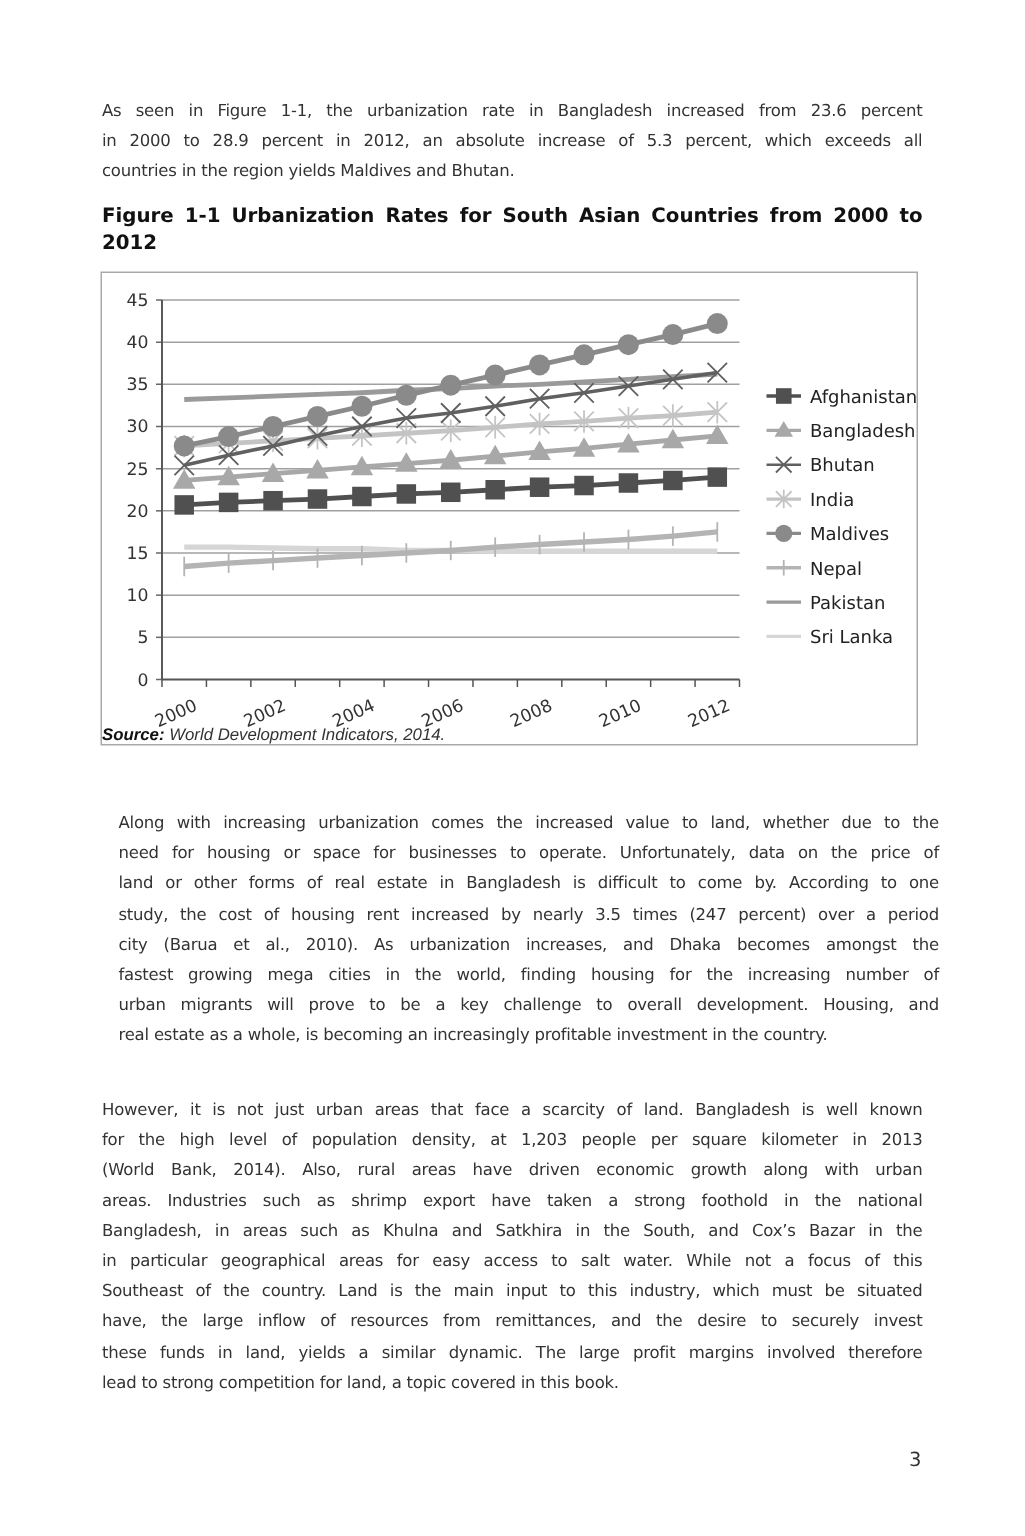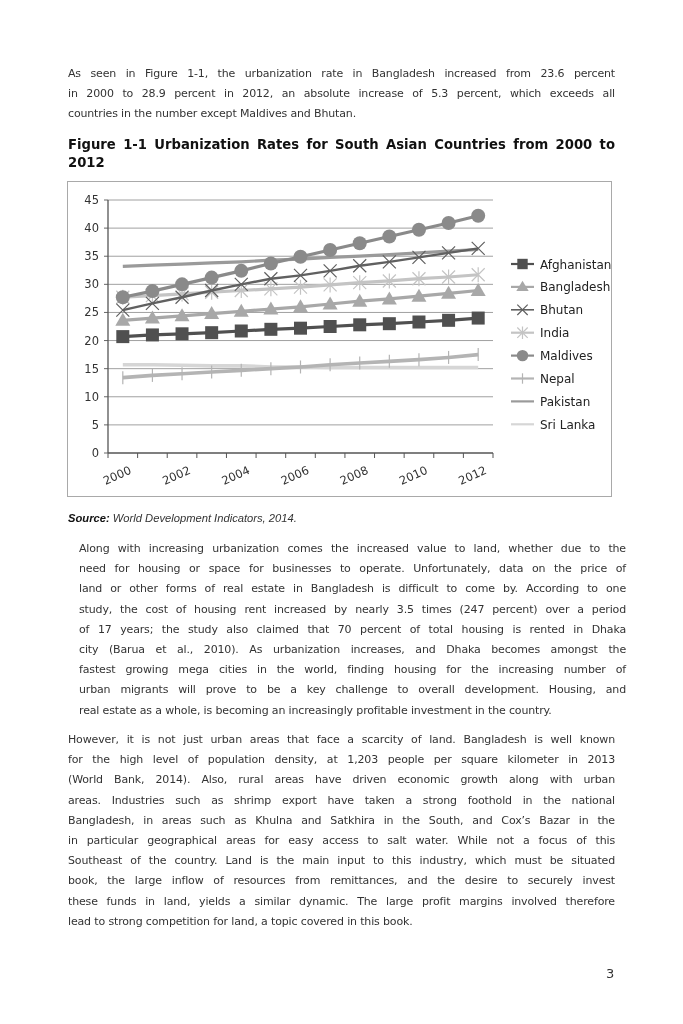--- a/index.html
+++ b/index.html
@@ -9,32 +9,32 @@
           text-align: justify; color: #333; letter-spacing: -0.15px; }
   .para .ln { display: block; text-align: justify; text-align-last: justify; white-space: nowrap; height: 20.2px; }
   .para .ln.last { text-align-last: left; }
   .fig-title { position: absolute; left: 68px; top: 136px; width: 547px; font-family: "DejaVu Sans", sans-serif;
                font-weight: bold; font-size: 13.2px; line-height: 18px; color: #111; }
   .fig-title .ln { display: block; white-space: nowrap; text-align-last: justify; }
   .fig-title .ln.last { text-align-last: left; }
   .chart-box { position: absolute; left: 67px; top: 181px; width: 545px; height: 316px;
                border: 1.3px solid #a9a9a9; box-sizing: border-box; }
   #chart-svg { position: absolute; left: 0; top: 0; }
-  .source { position: absolute; left: 68px; top: 512px; font-family: "Liberation Sans", sans-serif;
+  .source { position: absolute; left: 68px; top: 484px; font-family: "Liberation Sans", sans-serif;
             font-size: 11.2px; font-style: italic; color: #333; }
   .source b { font-style: italic; font-weight: bold; color: #111; }
   .page-num { position: absolute; left: 606px; top: 966px; font-size: 13px; color: #333; }
 </style>
 </head>
 <body>
 
 <div class="para" style="top:64px;">
   <span class="ln">As seen in Figure 1-1, the urbanization rate in Bangladesh increased from 23.6 percent</span>
   <span class="ln">in 2000 to 28.9 percent in 2012, an absolute increase of 5.3 percent, which exceeds all</span>
-  <span class="ln last">countries in the number except Maldives and Bhutan.</span>
+  <span class="ln last">countries in the region yields Maldives and Bhutan.</span>
 </div>
 
 <div class="fig-title">
   <span class="ln">Figure 1-1  Urbanization Rates for South Asian Countries from 2000 to</span>
   <span class="ln last">2012</span>
 </div>
 
 <div class="chart-box">
   <svg id="chart-svg" width="545" height="316">
       <line x1="36" x2="40" y1="271" y2="271" stroke="#666" stroke-width="1"></line>
@@ -234,33 +234,32 @@
 
 <div class="source">
   <b>Source:</b><span> World Development Indicators, 2014.</span>
 </div>
 
 <div class="para" style="top:539px;margin-left:11px;">
   <span class="ln">Along with increasing urbanization comes the increased value to land, whether due to the</span>
   <span class="ln">need for housing or space for businesses to operate. Unfortunately, data on the price of</span>
   <span class="ln">land or other forms of real estate in Bangladesh is difficult to come by. According to one</span>
   <span class="ln">study, the cost of housing rent increased by nearly 3.5 times (247 percent) over a period</span>
-  <span class="ln">of 17 years; the study also claimed that 70 percent of total housing is rented in Dhaka</span>
   <span class="ln">city (Barua et al., 2010). As urbanization increases, and Dhaka becomes amongst the</span>
   <span class="ln">fastest growing mega cities in the world, finding housing for the increasing number of</span>
   <span class="ln">urban migrants will prove to be a key challenge to overall development. Housing, and</span>
   <span class="ln last">real estate as a whole, is becoming an increasingly profitable investment in the country.</span>
 </div>
 
 <div class="para" style="top:730px;">
   <span class="ln">However, it is not just urban areas that face a scarcity of land. Bangladesh is well known</span>
   <span class="ln">for the high level of population density, at 1,203 people per square kilometer in 2013</span>
   <span class="ln">(World Bank, 2014). Also, rural areas have driven economic growth along with urban</span>
   <span class="ln">areas. Industries such as shrimp export have taken a strong foothold in the national</span>
   <span class="ln">Bangladesh, in areas such as Khulna and Satkhira in the South, and Cox’s Bazar in the</span>
   <span class="ln">in particular geographical areas for easy access to salt water. While not a focus of this</span>
   <span class="ln">Southeast of the country. Land is the main input to this industry, which must be situated</span>
-  <span class="ln">book, the large inflow of resources from remittances, and the desire to securely invest</span>
+  <span class="ln">have, the large inflow of resources from remittances, and the desire to securely invest</span>
   <span class="ln">these funds in land, yields a similar dynamic. The large profit margins involved therefore</span>
   <span class="ln last">lead to strong competition for land, a topic covered in this book.</span>
 </div>
 
 <div class="page-num">3</div>
 
 </body></html>

